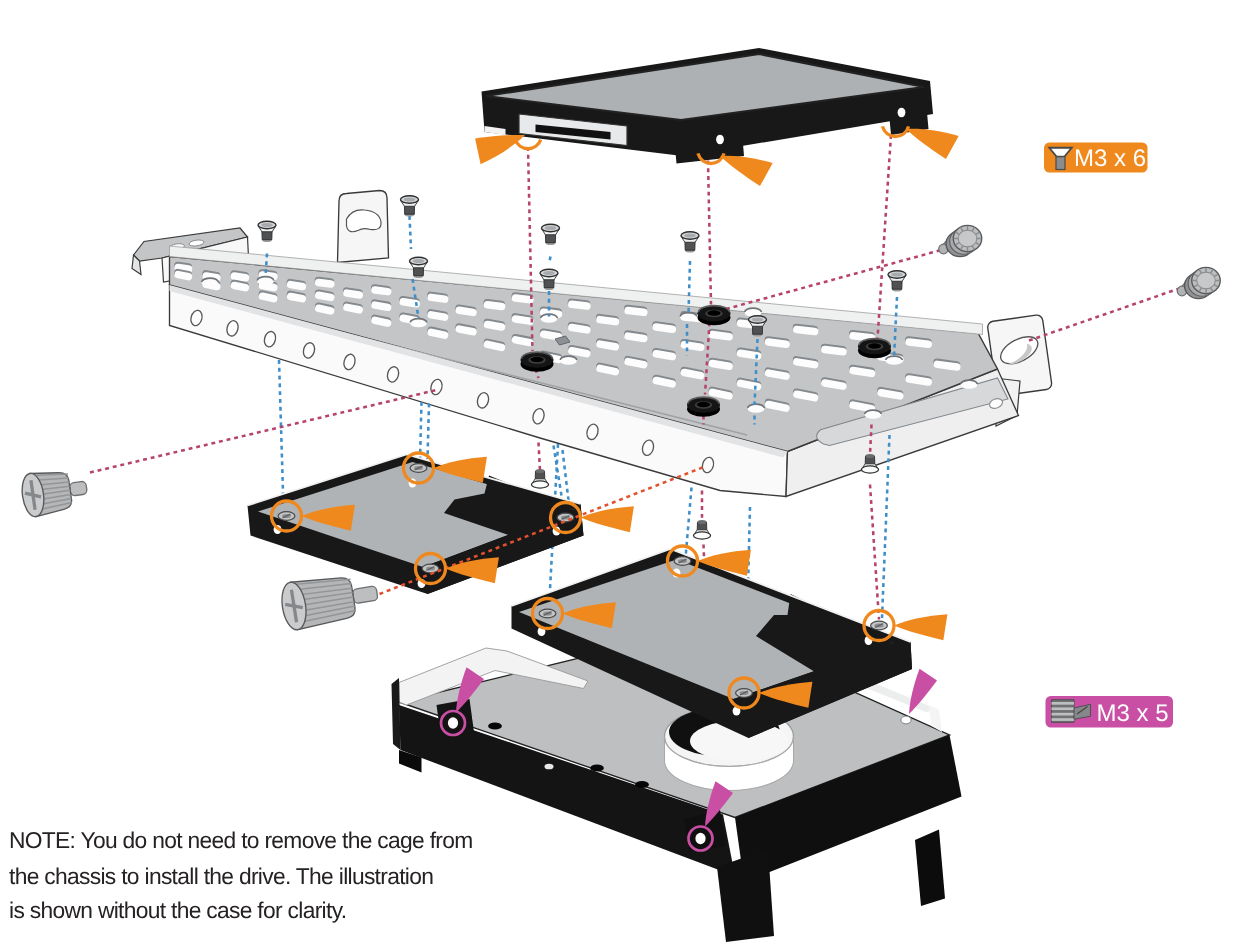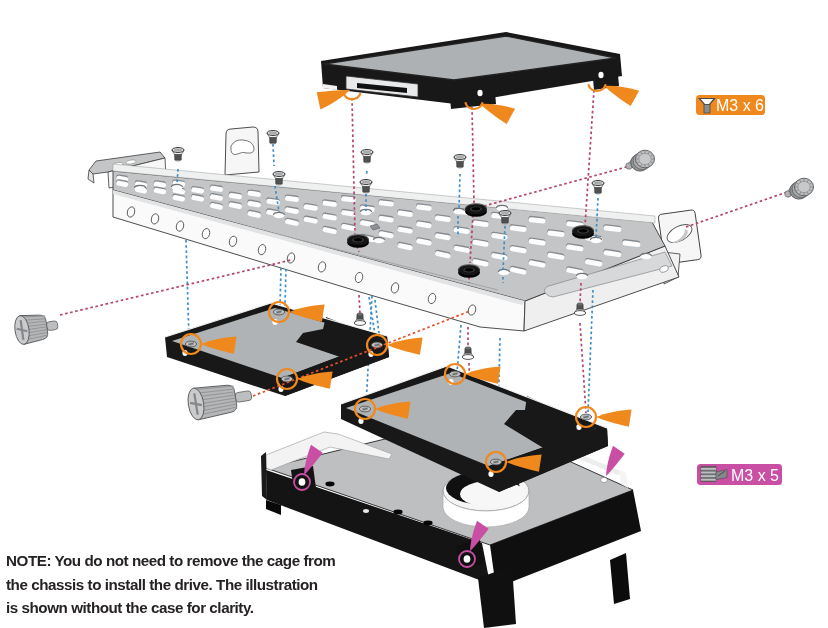--- a/index.html
+++ b/index.html
@@ -1,17 +1,17 @@
 <!DOCTYPE html>
 <html><head><meta charset="utf-8">
 <style>
 html,body{margin:0;padding:0;width:828px;height:628px;background:#fff;overflow:hidden;}
 #note{position:absolute;left:6px;top:549px;width:360px;
  font-family:"Liberation Sans",sans-serif;font-size:15.2px;line-height:23.5px;
- color:#262224;font-weight:bold;letter-spacing:-0.45px;}
+ color:#262224;font-weight:normal;letter-spacing:-0.45px;}
 </style></head>
 <body>
 <svg width="828" height="628" viewBox="0 0 828 628" xmlns="http://www.w3.org/2000/svg">
 <rect width="828" height="628" fill="#ffffff"></rect>
 <polygon points="89.0,170.0 96.0,161.0 160.0,152.0 165.0,158.0 108.0,172.0 93.0,174.0" fill="#c3c5c7" stroke="#3a3a3a" stroke-width="0.8"></polygon>
 <polygon points="108.0,172.0 165.0,158.0 166.0,178.0 109.0,188.0" fill="#f7f7f8" stroke="#3a3a3a" stroke-width="0.8"></polygon>
 <polygon points="89.0,170.0 93.0,174.0 94.0,183.0 88.0,179.0" fill="#e3e4e5" stroke="#3a3a3a" stroke-width="0.8"></polygon>
 <ellipse cx="118.0" cy="164.5" rx="5.0" ry="1.9" fill="#fdfdfd" stroke="#888" stroke-width="0.6" transform="rotate(-8 118 164.5)"></ellipse>
 <ellipse cx="131.0" cy="162.0" rx="5.0" ry="1.9" fill="#fdfdfd" stroke="#888" stroke-width="0.6" transform="rotate(-8 131 162)"></ellipse>
 <path d="M226,134 Q226,129 231,129 L253,127 Q258,127 258,132 L259,172 L225,175 Z" fill="#f6f6f7" stroke="#3a3a3a" stroke-width="0.9"></path>

